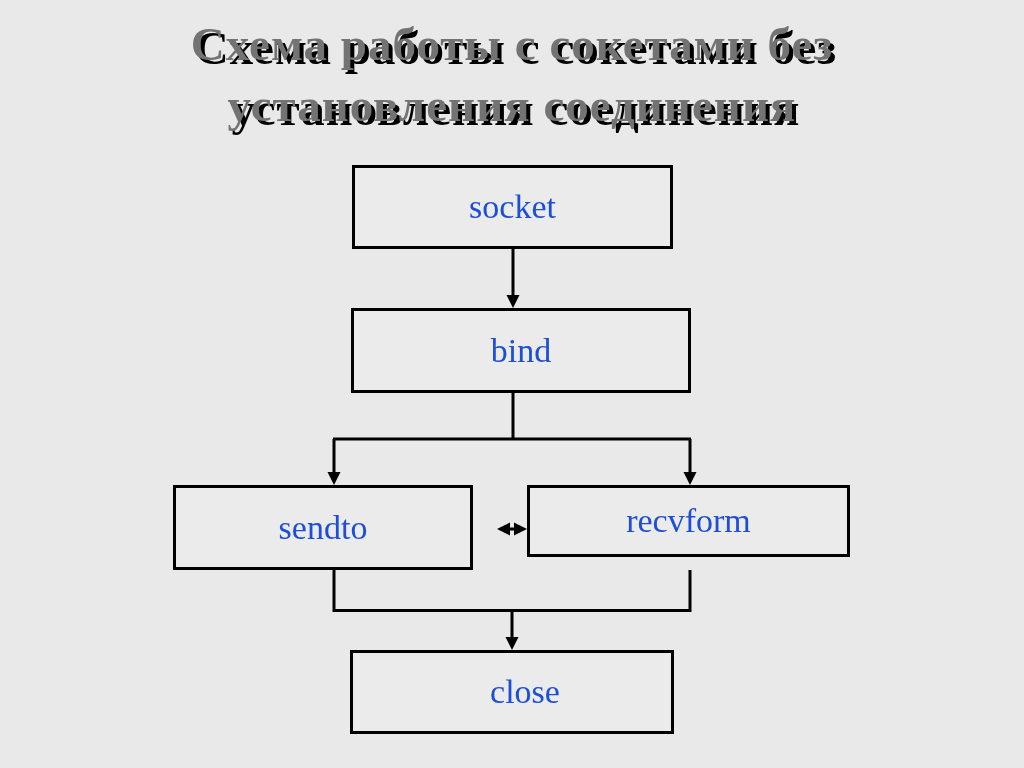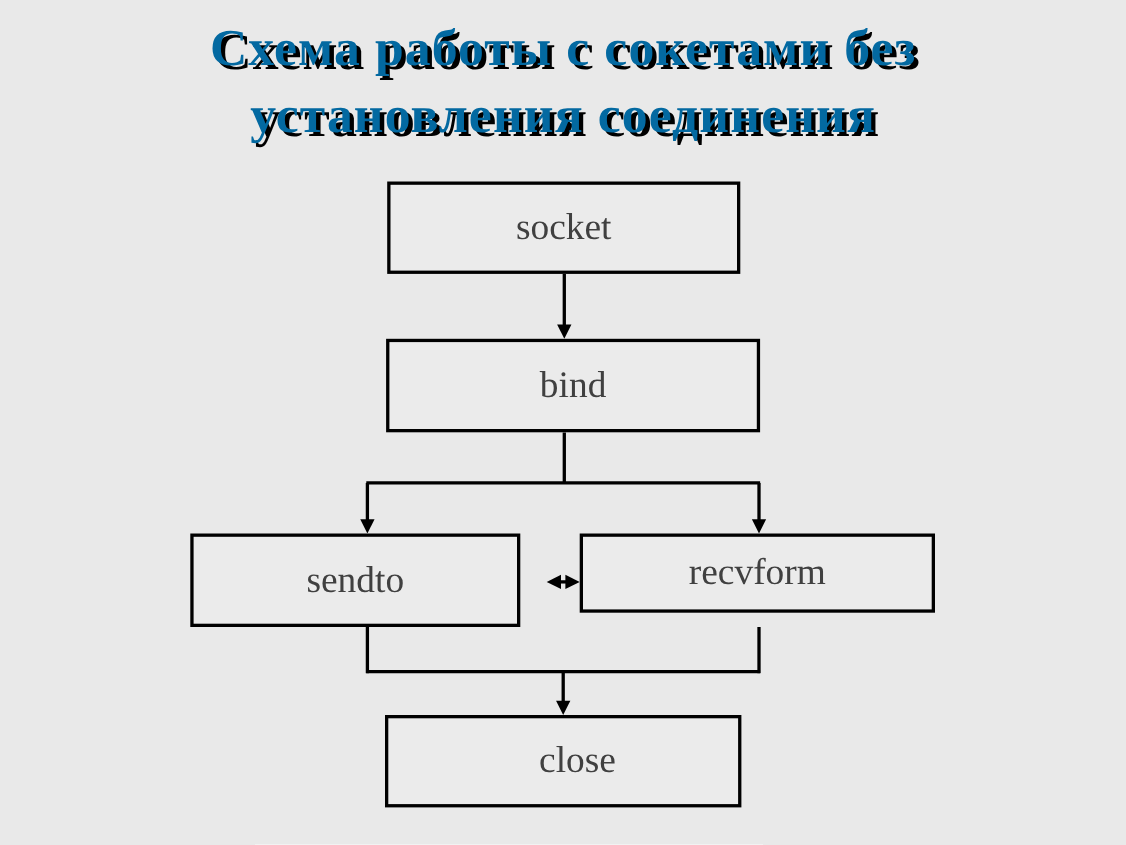--- a/index.html
+++ b/index.html
@@ -15,42 +15,42 @@
     position: absolute;
     top: 14px;
     left: 0;
     width: 100%;
     margin: 0;
     text-align: center;
     font-size: 47px;
     font-weight: bold;
     line-height: 61px;
     letter-spacing: 1px;
-    color: #0369a1;
+    color: #737373;
     text-shadow: 4px 4px 0 #000000;
   }
   .connectors {
     position: absolute;
     left: 0;
     top: 0;
     width: 1024px;
     height: 768px;
   }
   .node {
     position: absolute;
     box-sizing: border-box;
     border: 3px solid #000000;
     background: #ebebeb;
     display: flex;
     align-items: center;
     justify-content: center;
   }
   .node-label {
     font-size: 34px;
-    color: #404040;
+    color: #1d4ed8;
     line-height: 1;
   }
   .node-socket   { left: 352px; top: 165px; width: 321px; height: 84px; }
   .node-bind     { left: 351px; top: 308px; width: 340px; height: 85px; }
   .node-sendto   { left: 173px; top: 485px; width: 300px; height: 85px; }
   .node-recvform { left: 527px; top: 485px; width: 323px; height: 72px; }
   .node-close    { left: 350px; top: 650px; width: 324px; height: 84px; padding-left: 26px; }
 </style>
 </head>
 <body>

